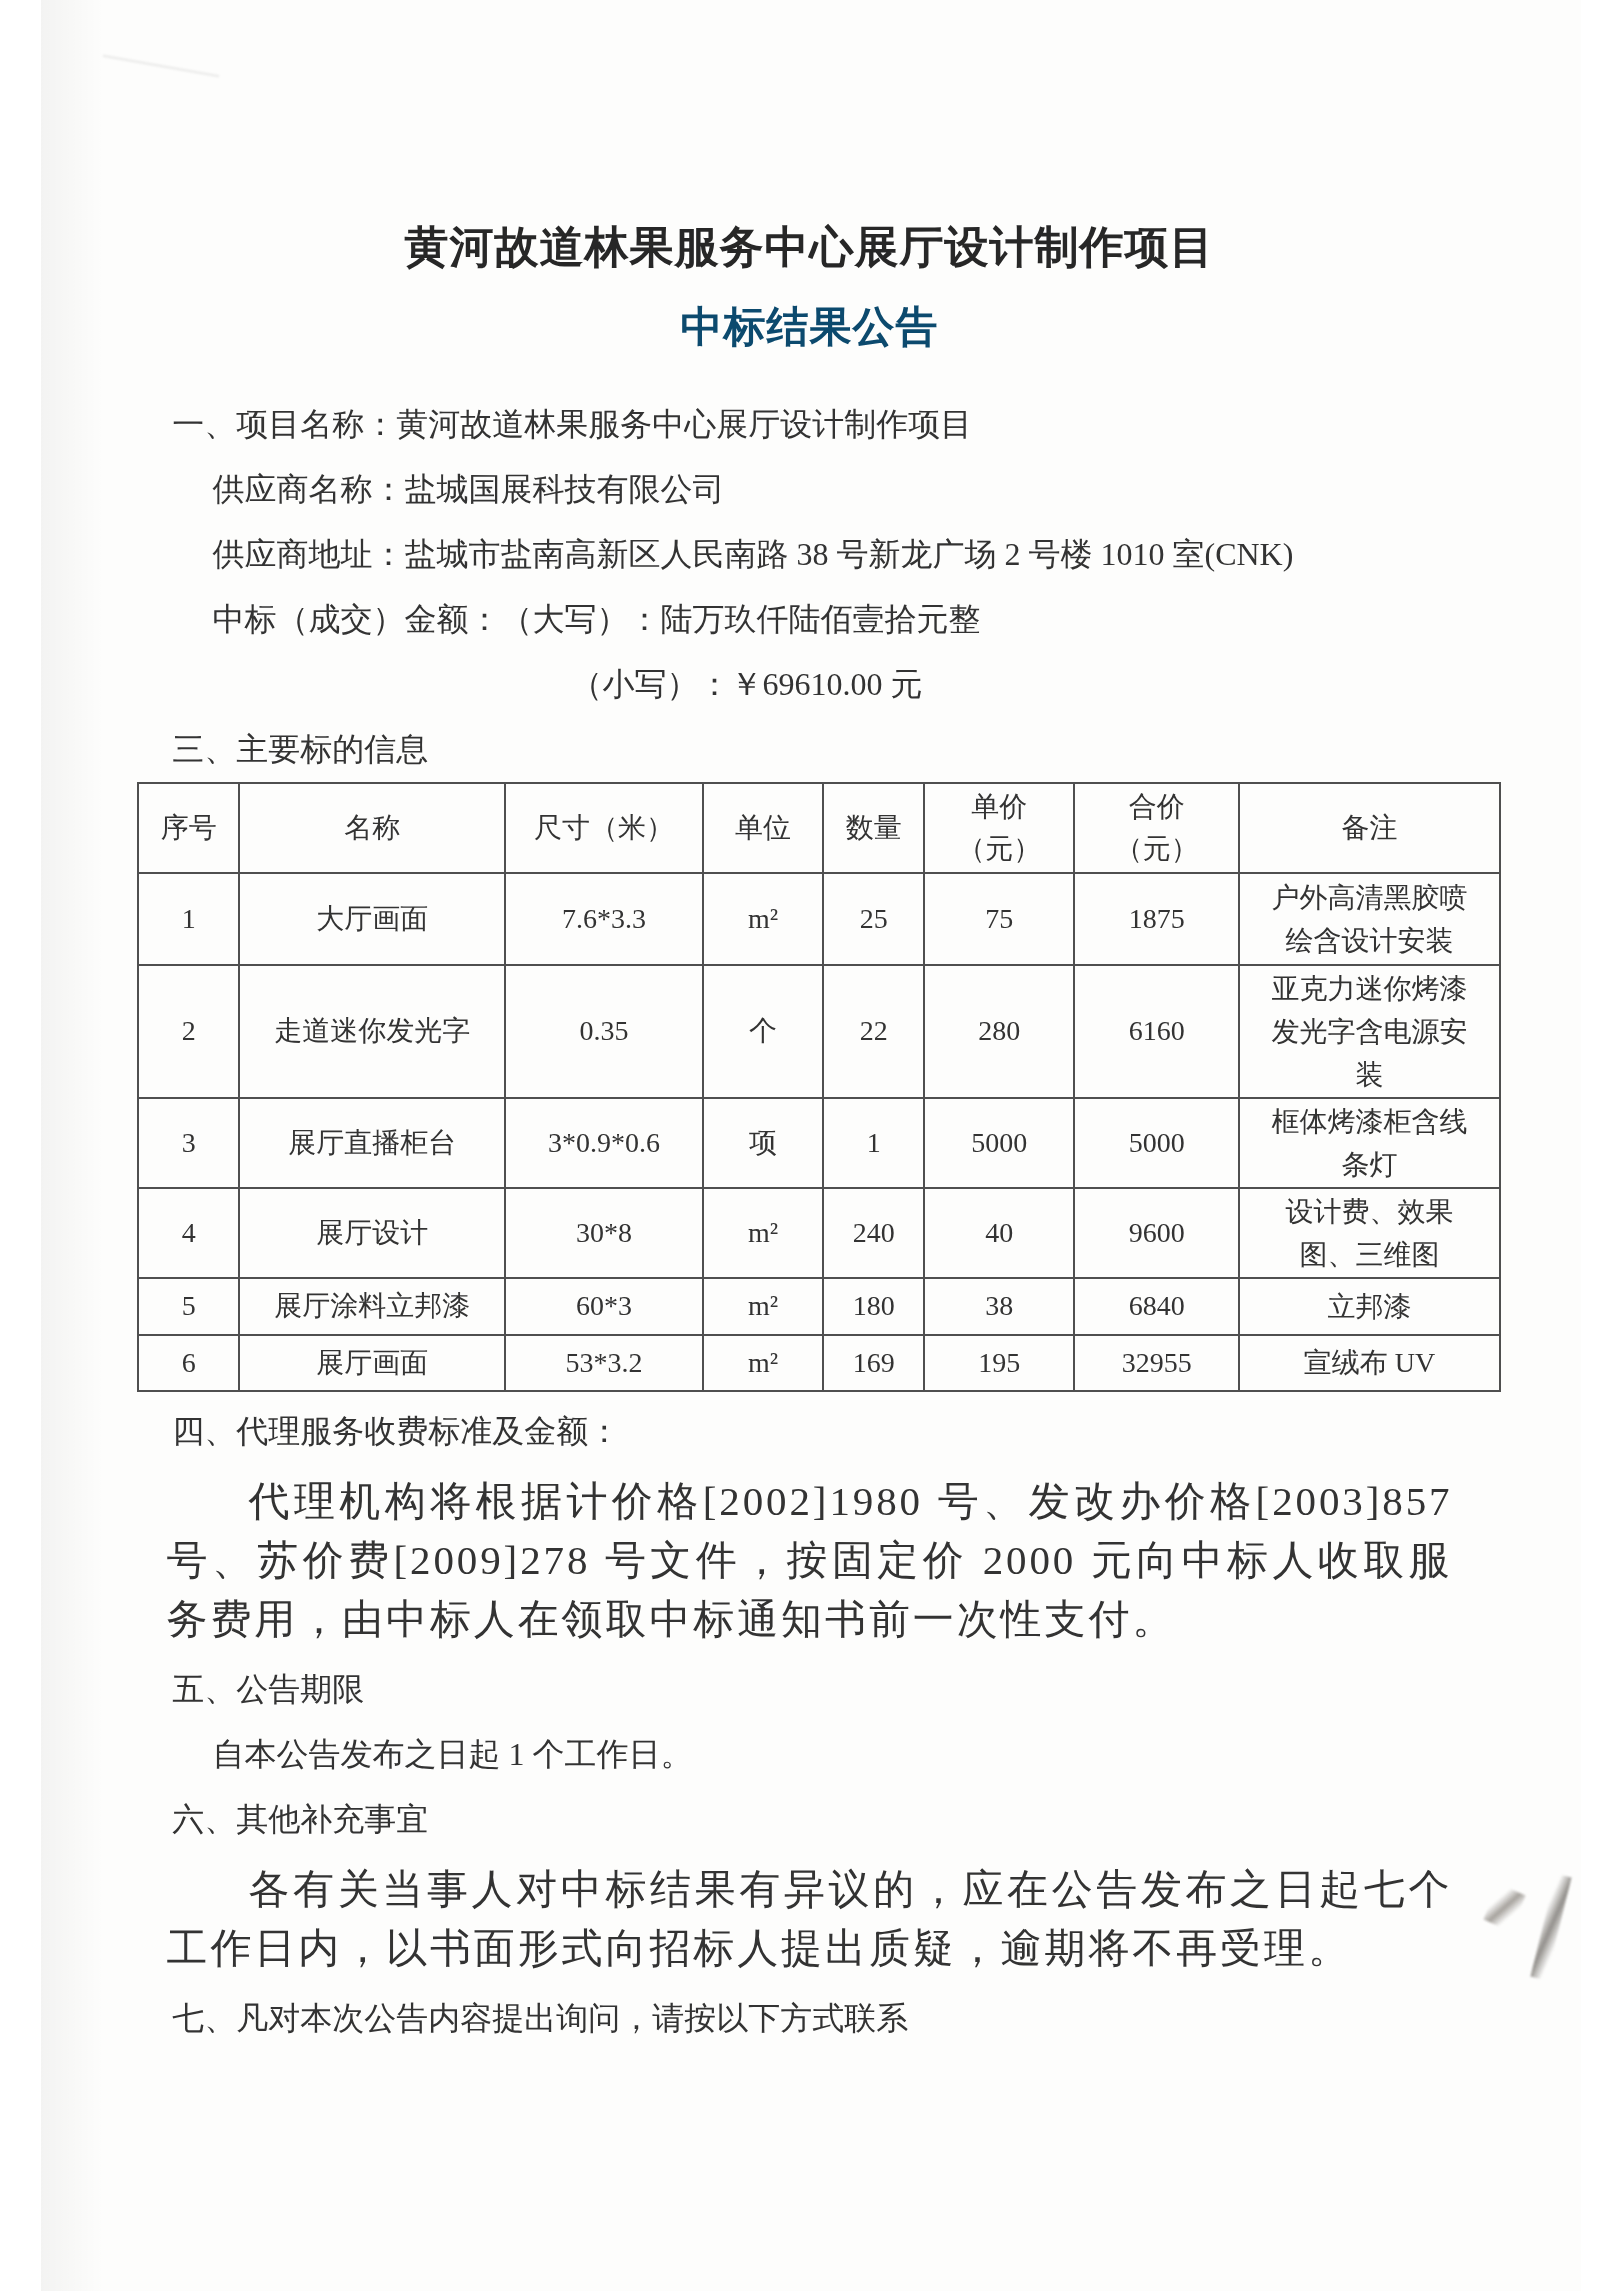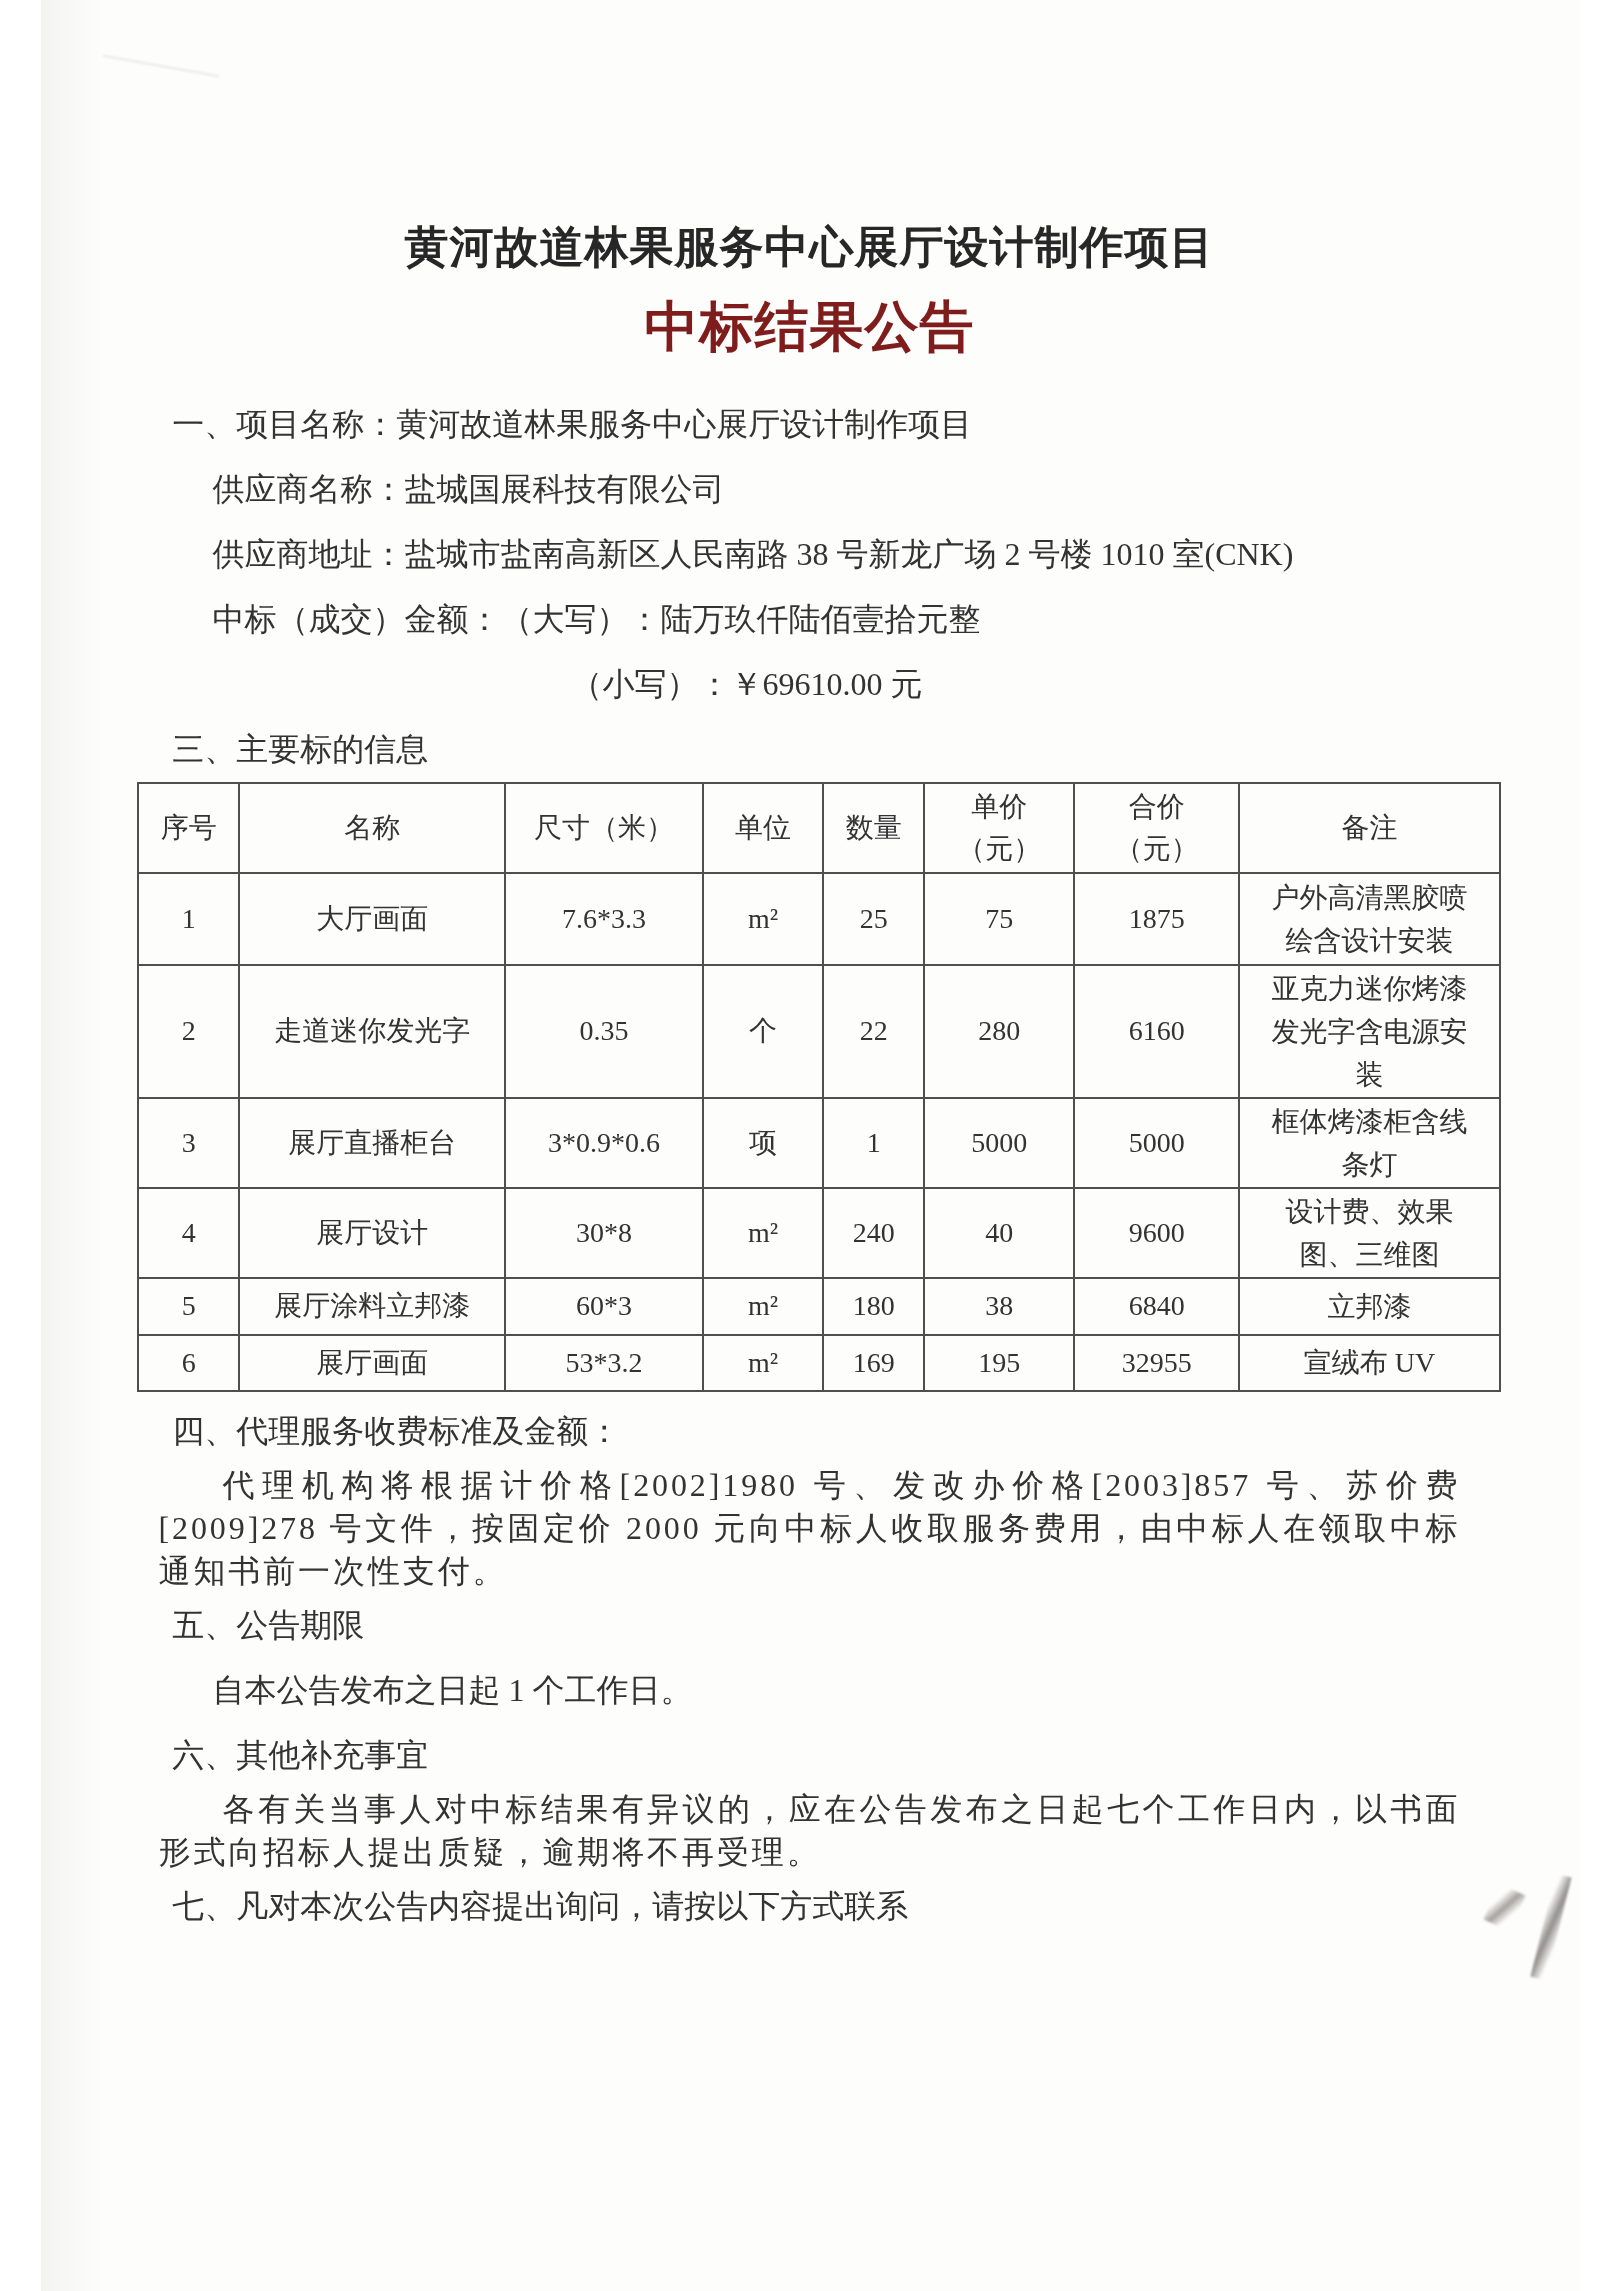--- a/index.html
+++ b/index.html
@@ -38,42 +38,42 @@
     margin: 0;
     font-size: 44px;
     font-weight: bold;
     line-height: 80px;
     text-align: center;
     letter-spacing: 1px;
     color: #272727;
   }
   h2.doc-subtitle {
     margin: 0 0 25.5px 0;
-    font-size: 54px;
+    font-size: 42px;
     font-weight: bold;
     line-height: 78px;
     text-align: center;
     letter-spacing: 1px;
-    color: #7f1d1d;
+    color: #0c4a6e;
   }
 
   .line {
     margin: 0;
     font-size: 32px;
     line-height: 65px;
     color: #333333;
   }
   .heading { padding-left: 13.7px; }
   .info    { padding-left: 54px; }
   .amount-small { padding-left: 412px; }
 
   .para {
-    margin: 0;
-    font-size: 32px;
-    line-height: 43px;
+    margin: 8px;
+    font-size: 41px;
+    line-height: 59px;
     color: #333333;
     text-align: justify;
     text-indent: 2em;
     letter-spacing: 2.9px;
   }
 
   table.items {
     width: 1364px;
     margin-left: -21.6px;
     border-collapse: collapse;

